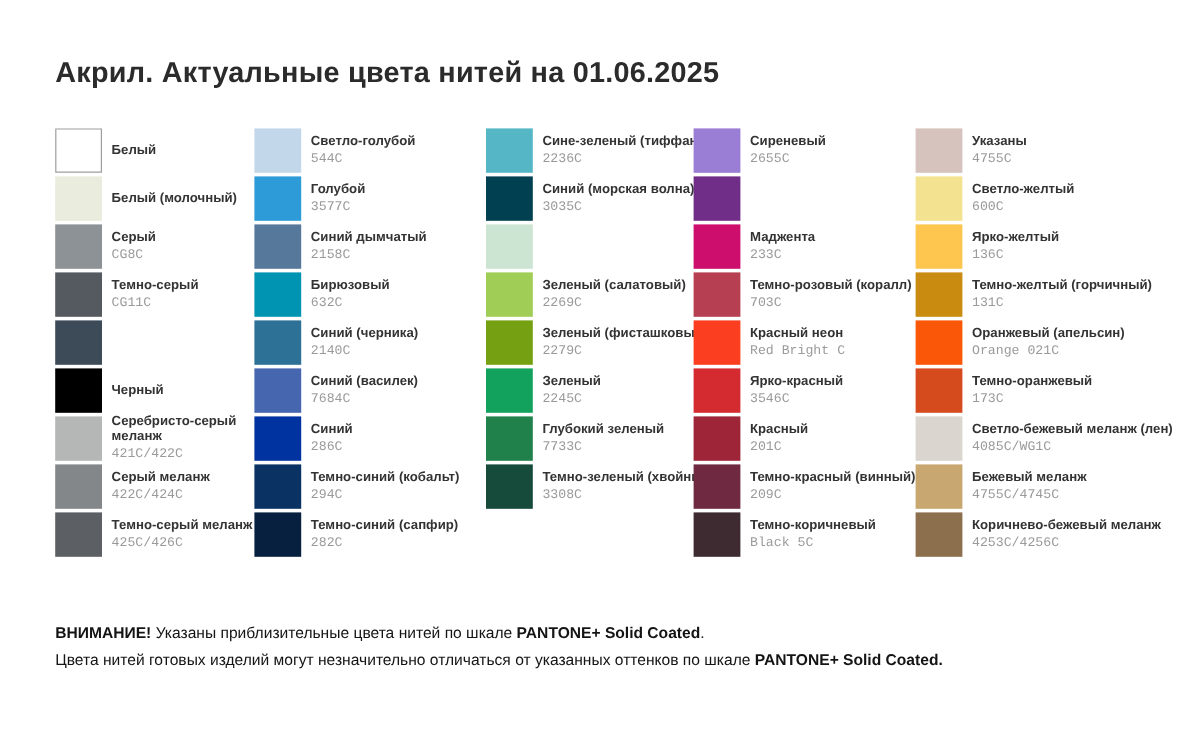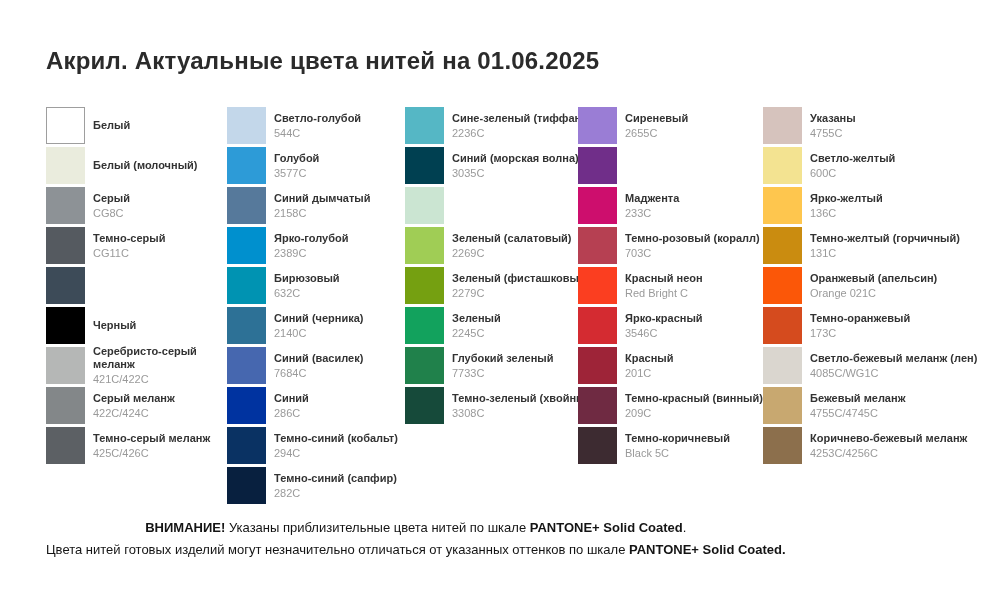--- a/index.html
+++ b/index.html
@@ -11,24 +11,24 @@
     position:absolute; left:46px; top:47px; margin:0;
     font-size:24px; line-height:28px; font-weight:700; color:#2b2b2b;
     letter-spacing:0.2px;
   }
   .grid { position:absolute; left:46px; top:107px; }
   .col  { position:absolute; top:0; width:181px; }
   .row  { display:flex; height:37px; margin-bottom:3px; }
   .swatch { width:39px; height:37px; flex:0 0 39px; }
   .labels { margin-left:8px; display:flex; flex-direction:column; justify-content:center; }
   .name { font-size:11px; font-weight:700; color:#333333; line-height:13px; white-space:nowrap; }
-  .code { font-size:11px; color:#9a9a9a; line-height:13px; margin-top:2px; white-space:nowrap; }
+  .code { font-size:11px; color:#9a9a9a; line-height:13px; margin-top:2px; white-space:nowrap;font-family:Liberation Mono, monospace; }
   .col[data-col="0"] .name { white-space:normal; max-width:132px; }
   .footer { position:absolute; left:46px; top:519px; font-size:13px; color:#141414; }
-  .fline { margin:0 0 4px 0; line-height:18px;text-align:center; }
+  .fline { margin:0 0 4px 0; line-height:18px; }
   .b { font-weight:700; }
 </style>
 </head>
 <body>
 
 <div class="page">
   <h1 class="title">Акрил. Актуальные цвета нитей на 01.06.2025</h1>
 
   <div class="grid">
     <div class="col" data-col="0" style="left: 0px;">
@@ -82,47 +82,40 @@
           </div>
         </div>
         <div class="row">
           <div class="swatch" style="background: rgb(92, 96, 100);"></div>
           <div class="labels">
             <div class="name">Темно-серый меланж</div>
             <div class="code">425C/426C</div>
           </div>
         </div>
       </div>
-    <div class="col" data-col="1" style="left: 181px;">
+    <div class="col" data-col="1" style="left: 166px;">
         <div class="row">
           <div class="swatch" style="background: rgb(195, 215, 234);"></div>
           <div class="labels">
             <div class="name">Светло-голубой</div>
             <div class="code">544C</div>
           </div>
         </div>
         <div class="row">
           <div class="swatch" style="background: rgb(45, 155, 215);"></div>
           <div class="labels">
             <div class="name">Голубой</div>
             <div class="code">3577C</div>
           </div>
         </div>
         <div class="row">
           <div class="swatch" style="background: rgb(86, 121, 155);"></div>
           <div class="labels">
             <div class="name">Синий дымчатый</div>
             <div class="code">2158C</div>
-          </div>
-        </div>
-        <div class="row">
-          <div class="swatch" style="background: rgb(0, 144, 206);"></div>
-          <div class="labels">
-            <div class="name">Ярко-голубой</div>
-            <div class="code">2389C</div>
           </div>
         </div>
         <div class="row">
           <div class="swatch" style="background: rgb(0, 147, 178);"></div>
           <div class="labels">
             <div class="name">Бирюзовый</div>
             <div class="code">632C</div>
           </div>
         </div>
         <div class="row">

